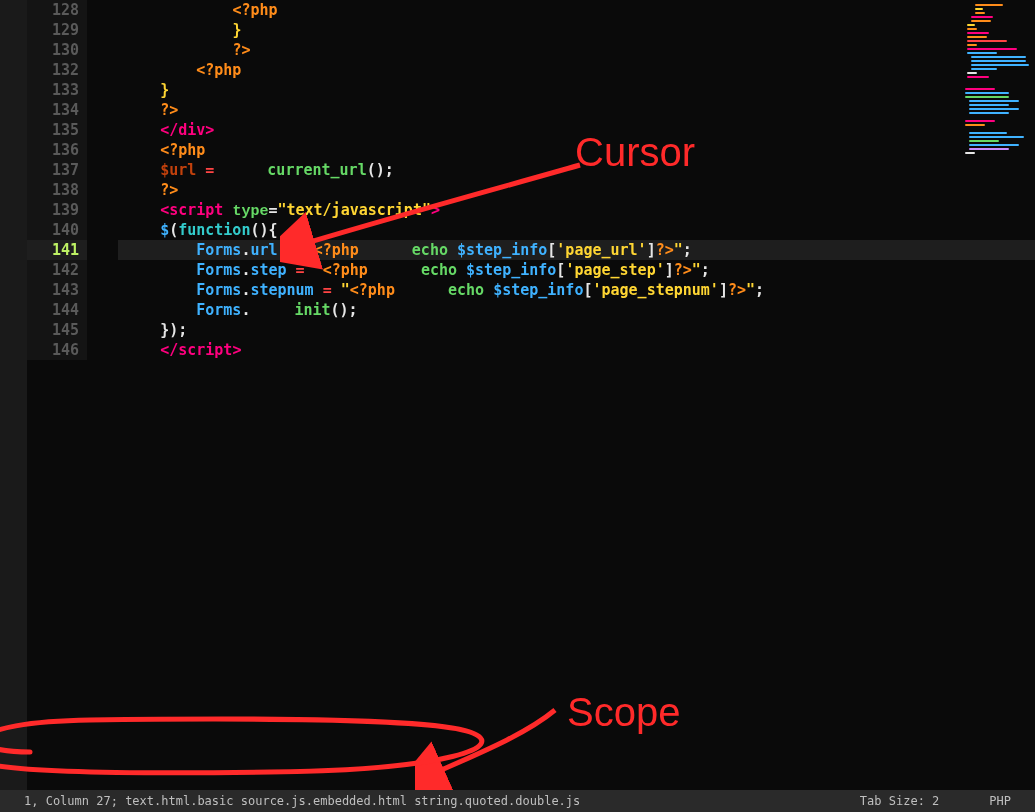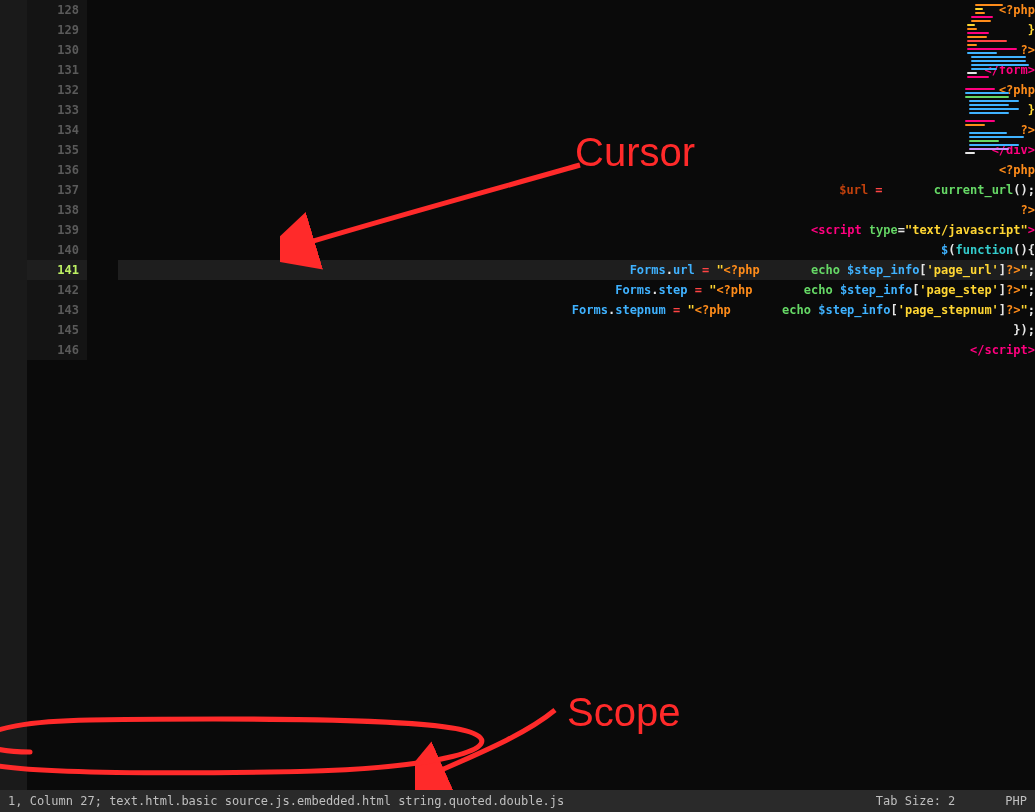--- a/index.html
+++ b/index.html
@@ -13,38 +13,37 @@
     background:#1a1a1a;
   }
   .code-area {
     position:absolute; left:27px; top:0; right:0; bottom:22px;
     background:#0a0a0a;
   }
   .line {
     display:flex;
     height:20px;
     line-height:20px;
-    font-size:12px;
+    font-size:15px;
     font-weight:bold;
     white-space:pre;
     gap:31px;
   }
   .line-num {
     width:60px;
     text-align:right;
     color:#5a5a5a;
     padding-right:8px;
     user-select:none;
     flex-shrink:0;
     background:#141414;
   }
   .line-content {
     padding-left:6px;
     flex:1;
-    text-align:right;
   }
   .line.highlight .line-content { background:#1e1e1e; }
   .line.highlight .line-num { background:#1e1e1e; color:#bef264; }
 
   
   .c-tag      { color:#ff007f; }   
   .c-php      { color:#ff8c1a; }   
   .c-brace    { color:#ffd633; }   
   .c-attr     { color:#66d966;font-family:Liberation Mono, monospace; }   
   .c-string   { color:#ffd633; }   
@@ -65,21 +64,21 @@
     border-radius:1px;
   }
 
   .statusbar {
     position:absolute; left:0; bottom:0; width:100%; height:22px;
     background:#2a2a2a;
     color:#bfbfbf;
     font-size:12px;
     display:flex;
     align-items:center;
-    padding:0 8px;
+    padding:0 24px;
     font-family:Consolas,Menlo,monospace;
   }
   .statusbar .sb-left { flex:0 0 auto; }
   .statusbar .sb-spacer { flex:1; }
   .statusbar .sb-right { display:flex; gap:50px; }
 
   
   .anno {
     position:absolute;
     color:#ff2a2a;
@@ -104,33 +103,33 @@
 </head>
 <body>
 
 <div class="editor">
   <div class="gutter"></div>
 
   <div class="code-area" id="code-area">
       <div class="line"><div class="line-num">128</div><div class="line-content"><span>            </span><span class="c-php">&lt;?php</span></div></div>
       <div class="line"><div class="line-num">129</div><div class="line-content"><span>            </span><span class="c-brace">}</span></div></div>
       <div class="line"><div class="line-num">130</div><div class="line-content"><span>            </span><span class="c-php">?&gt;</span></div></div>
-      <div class="line"><div class="line-num">131</div><div class="line-content"><span>        </span><span class="c-tag">&lt;/form&gt;</span></div></div>
       <div class="line"><div class="line-num">132</div><div class="line-content"><span>        </span><span class="c-php">&lt;?php</span></div></div>
       <div class="line"><div class="line-num">133</div><div class="line-content"><span>    </span><span class="c-brace">}</span></div></div>
       <div class="line"><div class="line-num">134</div><div class="line-content"><span>    </span><span class="c-php">?&gt;</span></div></div>
       <div class="line"><div class="line-num">135</div><div class="line-content"><span>    </span><span class="c-tag">&lt;/div&gt;</span></div></div>
       <div class="line"><div class="line-num">136</div><div class="line-content"><span>    </span><span class="c-php">&lt;?php</span></div></div>
       <div class="line"><div class="line-num">137</div><div class="line-content"><span>    </span><span class="c-var">$url</span><span class="c-white"> </span><span class="c-eq">=</span><span class="c-white"> </span><span class="c-func">current_url</span><span class="c-white">();</span></div></div>
       <div class="line"><div class="line-num">138</div><div class="line-content"><span>    </span><span class="c-php">?&gt;</span></div></div>
       <div class="line"><div class="line-num">139</div><div class="line-content"><span>    </span><span class="c-tag">&lt;script </span><span class="c-attr">type</span><span class="c-white">=</span><span class="c-string">"text/javascript"</span><span class="c-tag">&gt;</span></div></div>
       <div class="line"><div class="line-num">140</div><div class="line-content"><span>    </span><span class="c-blue">$</span><span class="c-white">(</span><span class="c-cyan">function</span><span class="c-white">()</span><span class="c-white">{</span></div></div>
       <div class="line highlight"><div class="line-num">141</div><div class="line-content"><span>        </span><span class="c-blue">Forms</span><span class="c-white">.</span><span class="c-blue">url</span><span class="c-white"> </span><span class="c-eq">=</span><span class="c-white"> </span><span class="c-string">"</span><span class="c-php">&lt;?php </span><span class="c-func">echo</span><span class="c-white"> </span><span class="c-blue">$step_info</span><span class="c-white">[</span><span class="c-string">'page_url'</span><span class="c-white">]</span><span class="c-php">?&gt;</span><span class="c-string">"</span><span class="c-white">;</span></div></div>
       <div class="line"><div class="line-num">142</div><div class="line-content"><span>        </span><span class="c-blue">Forms</span><span class="c-white">.</span><span class="c-blue">step</span><span class="c-white"> </span><span class="c-eq">=</span><span class="c-white"> </span><span class="c-string">"</span><span class="c-php">&lt;?php </span><span class="c-func">echo</span><span class="c-white"> </span><span class="c-blue">$step_info</span><span class="c-white">[</span><span class="c-string">'page_step'</span><span class="c-white">]</span><span class="c-php">?&gt;</span><span class="c-string">"</span><span class="c-white">;</span></div></div>
       <div class="line"><div class="line-num">143</div><div class="line-content"><span>        </span><span class="c-blue">Forms</span><span class="c-white">.</span><span class="c-blue">stepnum</span><span class="c-white"> </span><span class="c-eq">=</span><span class="c-white"> </span><span class="c-string">"</span><span class="c-php">&lt;?php </span><span class="c-func">echo</span><span class="c-white"> </span><span class="c-blue">$step_info</span><span class="c-white">[</span><span class="c-string">'page_stepnum'</span><span class="c-white">]</span><span class="c-php">?&gt;</span><span class="c-string">"</span><span class="c-white">;</span></div></div>
+      <div class="line"><div class="line-num">144</div><div class="line-content"><span>        </span><span class="c-blue">Forms</span><span class="c-white">.</span><span class="c-func">init</span><span class="c-white">();</span></div></div>
       <div class="line"><div class="line-num">145</div><div class="line-content"><span>    </span><span class="c-white">});</span></div></div>
       <div class="line"><div class="line-num">146</div><div class="line-content"><span>    </span><span class="c-tag">&lt;/</span><span class="c-tag">script</span><span class="c-tag">&gt;</span></div></div>
     </div>
 
   <div class="minimap" id="minimap">
       <div class="mline" style="top: 4px; left: 12px; width: 28px; background: rgb(255, 140, 26);"></div>
       <div class="mline" style="top: 8px; left: 12px; width: 8px; background: rgb(255, 214, 51);"></div>
       <div class="mline" style="top: 12px; left: 12px; width: 10px; background: rgb(255, 140, 26);"></div>
       <div class="mline" style="top: 16px; left: 8px; width: 22px; background: rgb(255, 0, 127);"></div>
       <div class="mline" style="top: 20px; left: 8px; width: 20px; background: rgb(255, 140, 26);"></div>

